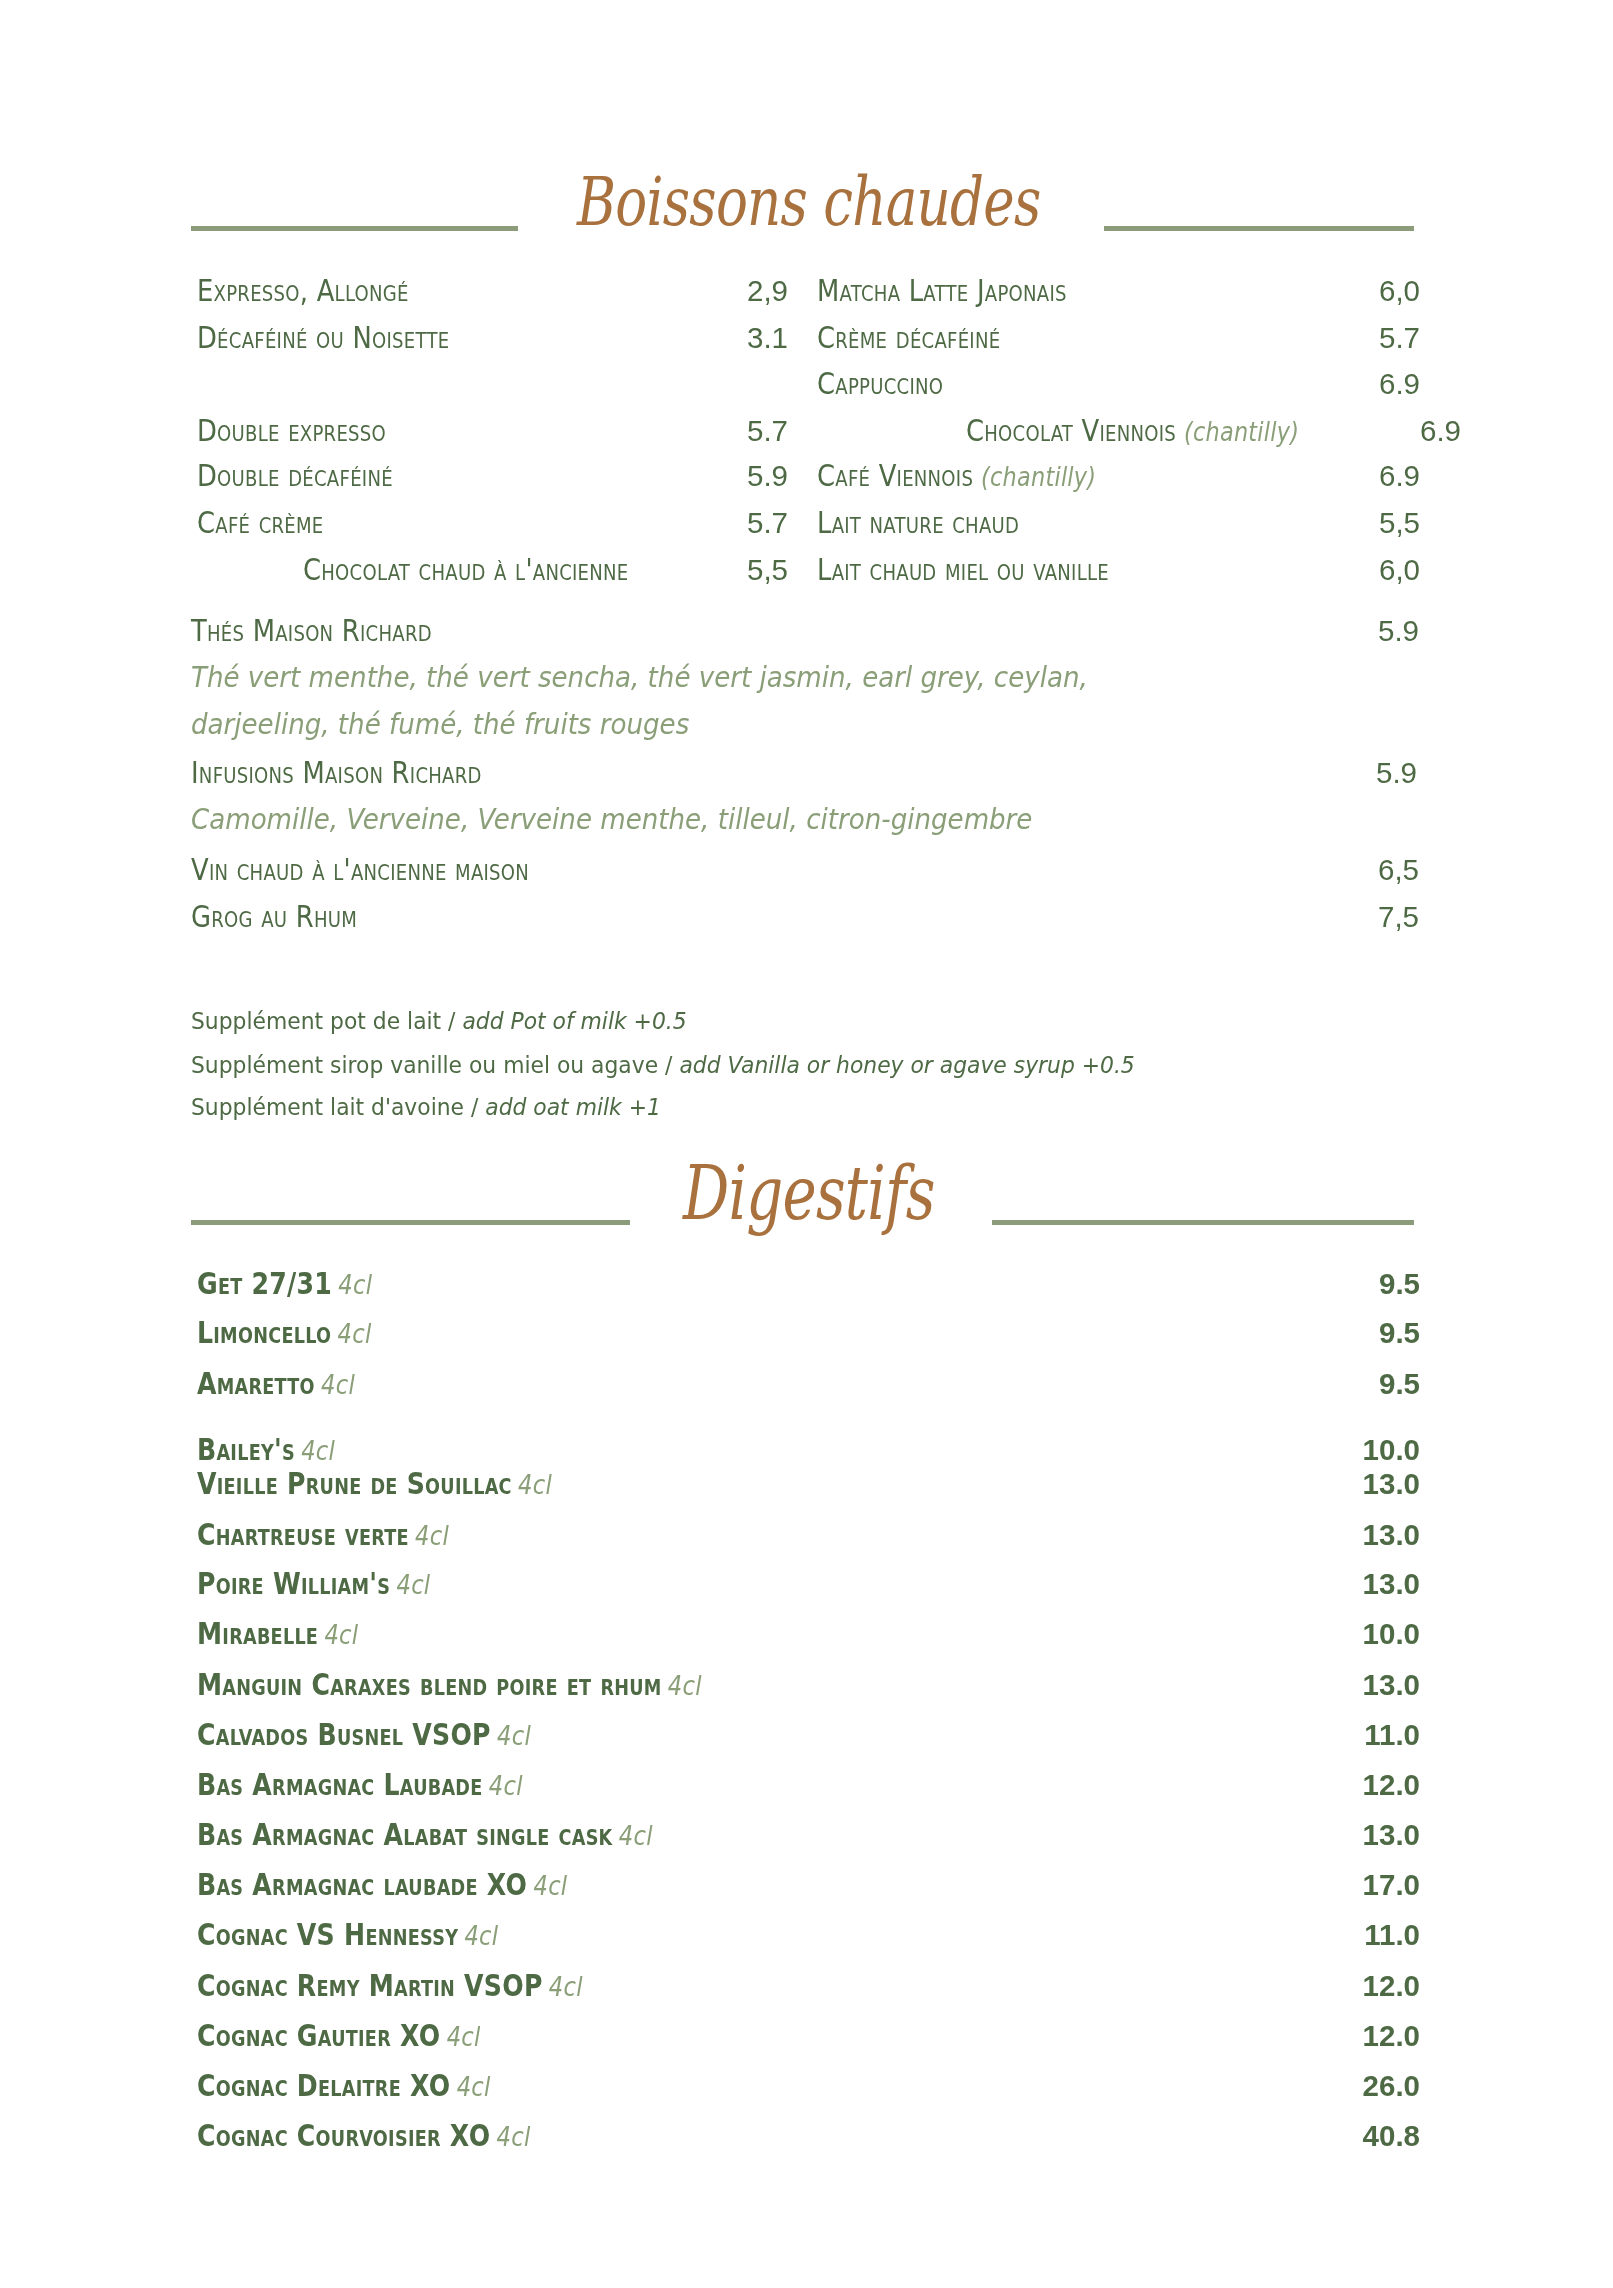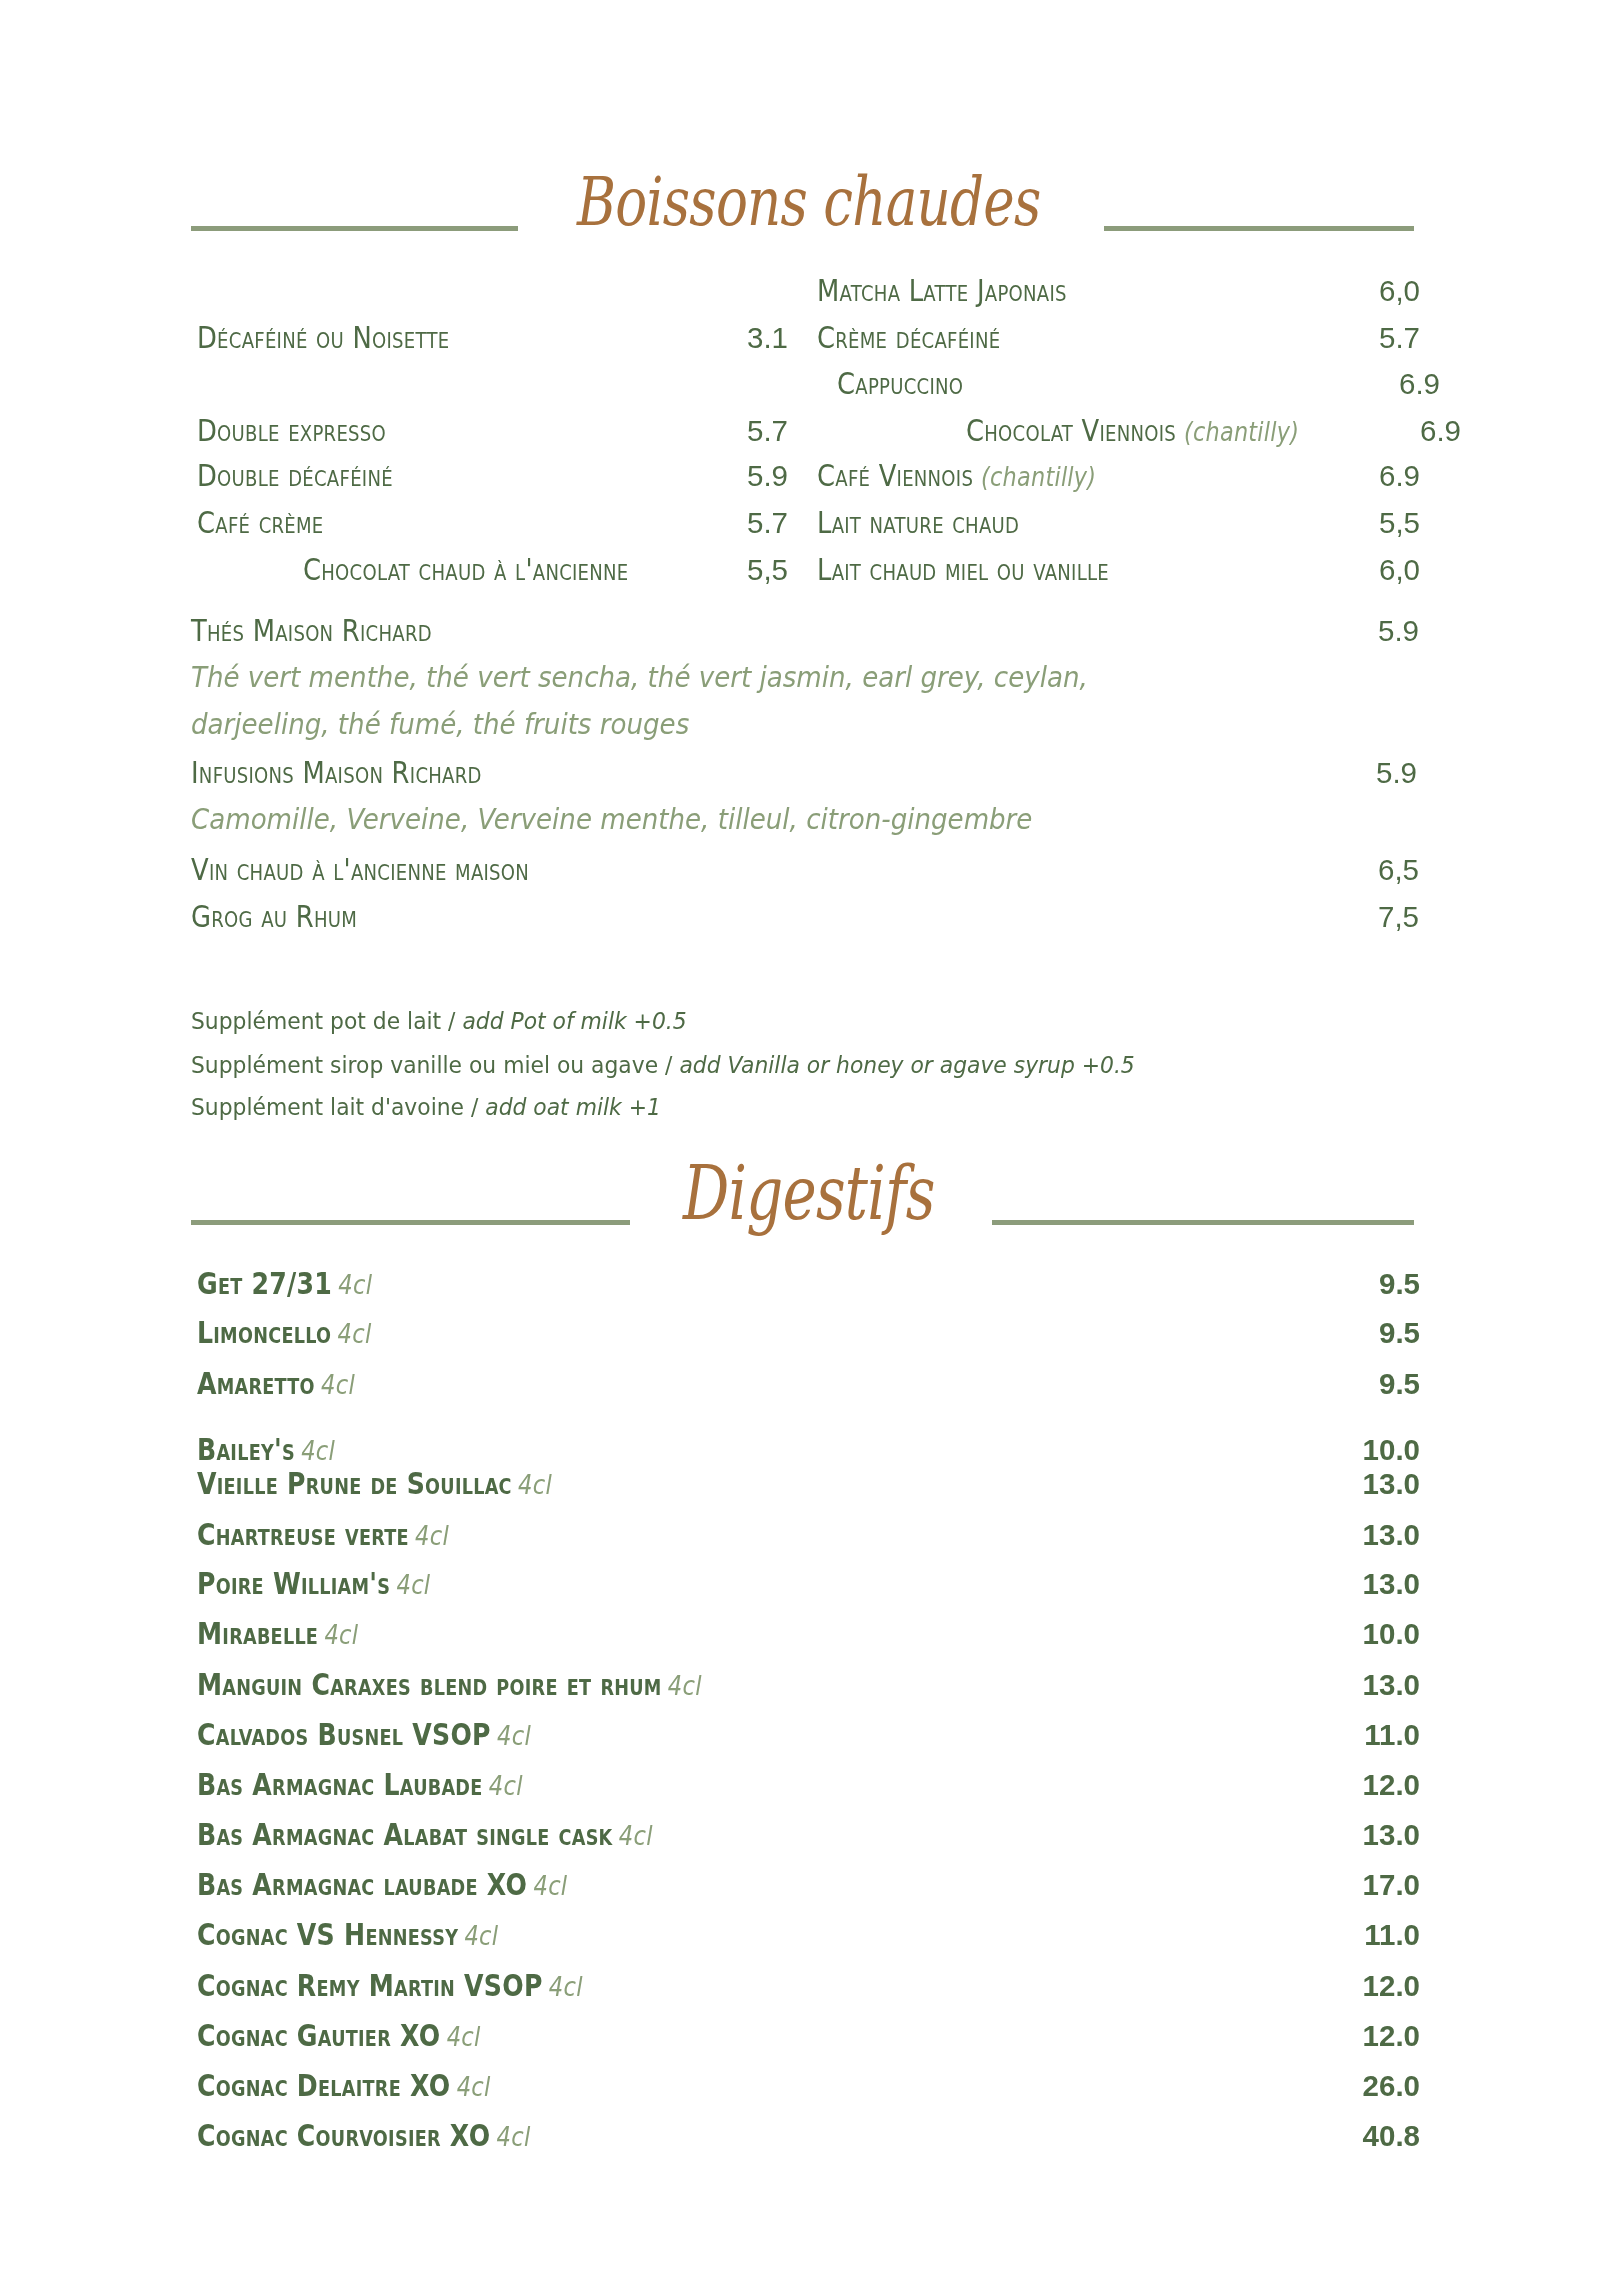--- a/index.html
+++ b/index.html
@@ -48,20 +48,24 @@
 </style>
 </head>
 <body>
 
 <div class="page">
 
   <div class="rule" style="left:191px; top:226px; width:327px;"></div>
   <div class="rule" style="left:1104px; top:226px; width:310px;"></div>
   <div class="section-title" style="top:168px;">Boissons chaudes</div>
 
+  <div class="row" style="left:197px; top:270px; width:591px;">
+    <span class="name">Expresso, Allongé</span>
+    <span class="price">2,9</span>
+  </div>
   <div class="row" style="left:197px; top:317px; width:591px;">
     <span class="name">Décaféiné ou Noisette</span>
     <span class="price">3.1</span>
   </div>
   <div class="row" style="left:197px; top:410px; width:591px;">
     <span class="name">Double expresso</span>
     <span class="price">5.7</span>
   </div>
   <div class="row" style="left:197px; top:455px; width:591px;">
     <span class="name">Double décaféiné</span>
@@ -81,21 +85,21 @@
       <span>Matcha Latte Japonais</span>
     </span>
     <span class="price">6,0</span>
   </div>
   <div class="row" style="left:817px; top:317px; width:603px;">
     <span class="name-wrap name">
       <span>Crème décaféiné</span>
     </span>
     <span class="price">5.7</span>
   </div>
-  <div class="row" style="left:817px; top:363px; width:603px;margin-left:20px;">
+  <div class="row" style="left:817px; top:363px; width:603px;">
     <span class="name-wrap name">
       <span>Cappuccino</span>
     </span>
     <span class="price">6.9</span>
   </div>
   <div class="row" style="left:858px; top:410px; width:603px;justify-content:center;">
     <span class="name-wrap name">
       <span>Chocolat Viennois</span>
       <span class="note">(chantilly)</span>
     </span>

